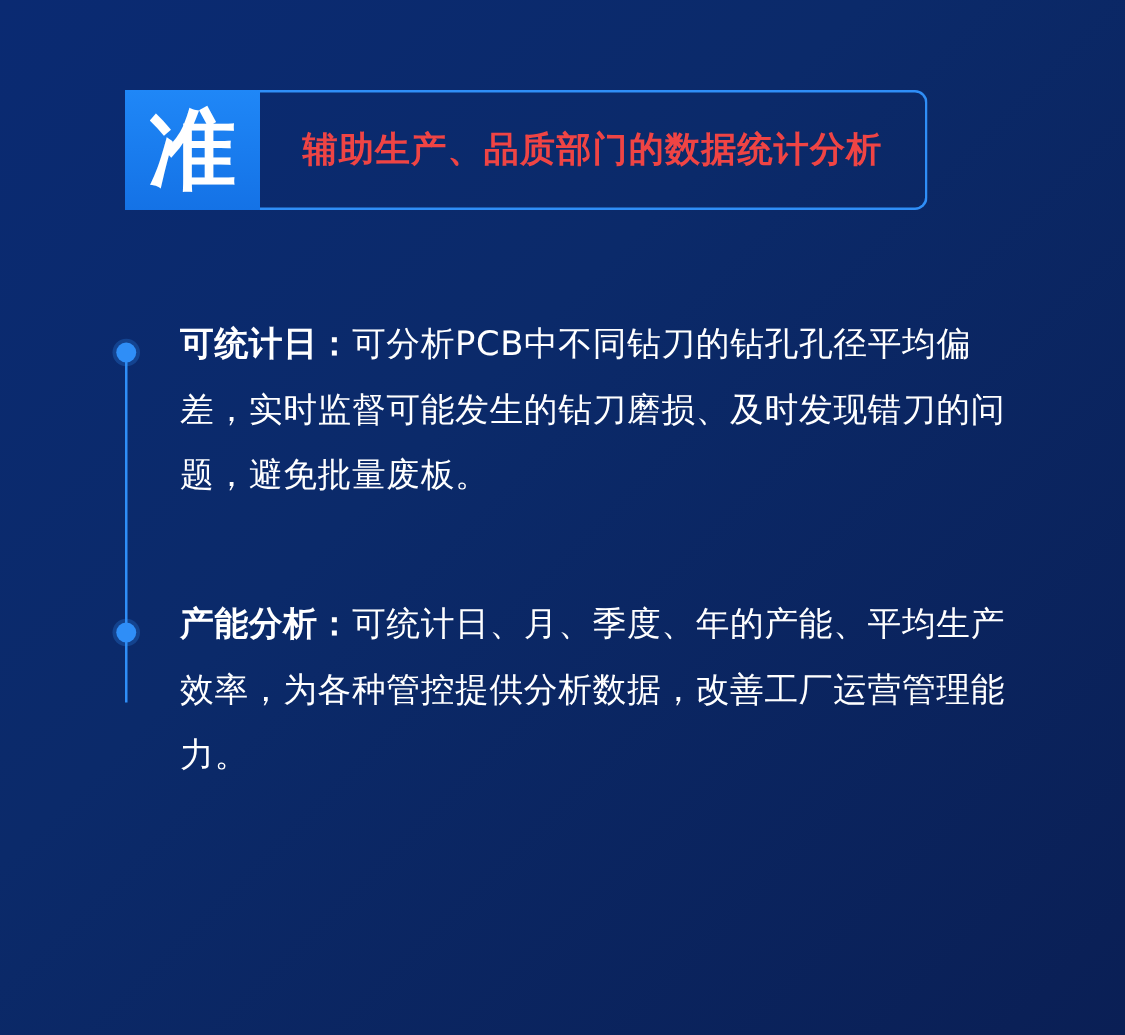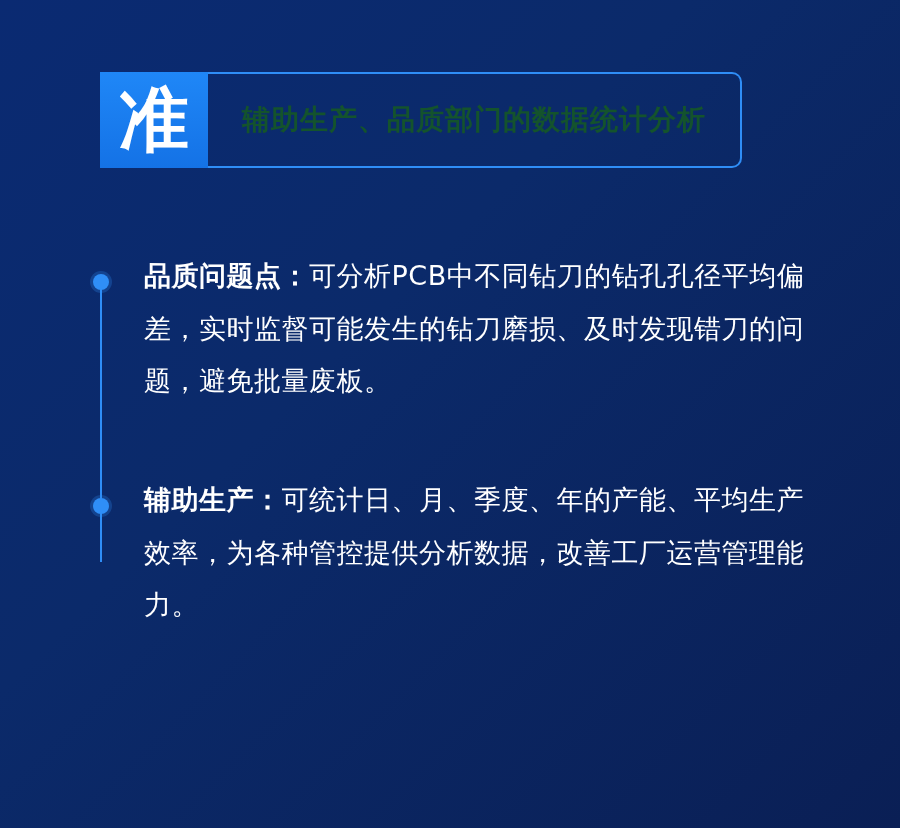--- a/index.html
+++ b/index.html
@@ -51,21 +51,21 @@
     border-radius: 0 10px 10px 0;
     display: flex;
     align-items: center;
     padding: 0 34px 0 44px;
     position: relative;
     z-index: 1;
   }
   .header-title {
     font-size: 28px;
     font-weight: bold;
-    color: #14532d;
+    color: #ef4444;
     letter-spacing: 1px;
     white-space: nowrap;
     font-family: Liberation Sans, sans-serif;
   }
 
   
   .content {
     position: absolute;
     left: 100px;
     top: 250px;
@@ -119,24 +119,24 @@
     <span class="header-title">辅助生产、品质部门的数据统计分析</span>
   </div>
 </div>
 
 <div class="content">
   <div class="timeline"></div>
 
   <div class="item">
     <span class="dot"></span>
     <div class="item-text">
-      <span class="lead">品质问题点：</span><span>可分析PCB中不同钻刀的钻孔孔径平均偏差，实时监督可能发生的钻刀磨损、及时发现错刀的问题，避免批量废板。</span>
+      <span class="lead">可统计日：</span><span>可分析PCB中不同钻刀的钻孔孔径平均偏差，实时监督可能发生的钻刀磨损、及时发现错刀的问题，避免批量废板。</span>
     </div>
   </div>
 
   <div class="item">
     <span class="dot"></span>
     <div class="item-text">
-      <span class="lead">辅助生产：</span><span>可统计日、月、季度、年的产能、平均生产效率，为各种管控提供分析数据，改善工厂运营管理能力。</span>
+      <span class="lead">产能分析：</span><span>可统计日、月、季度、年的产能、平均生产效率，为各种管控提供分析数据，改善工厂运营管理能力。</span>
     </div>
   </div>
 
 </div>
 
 </body></html>

